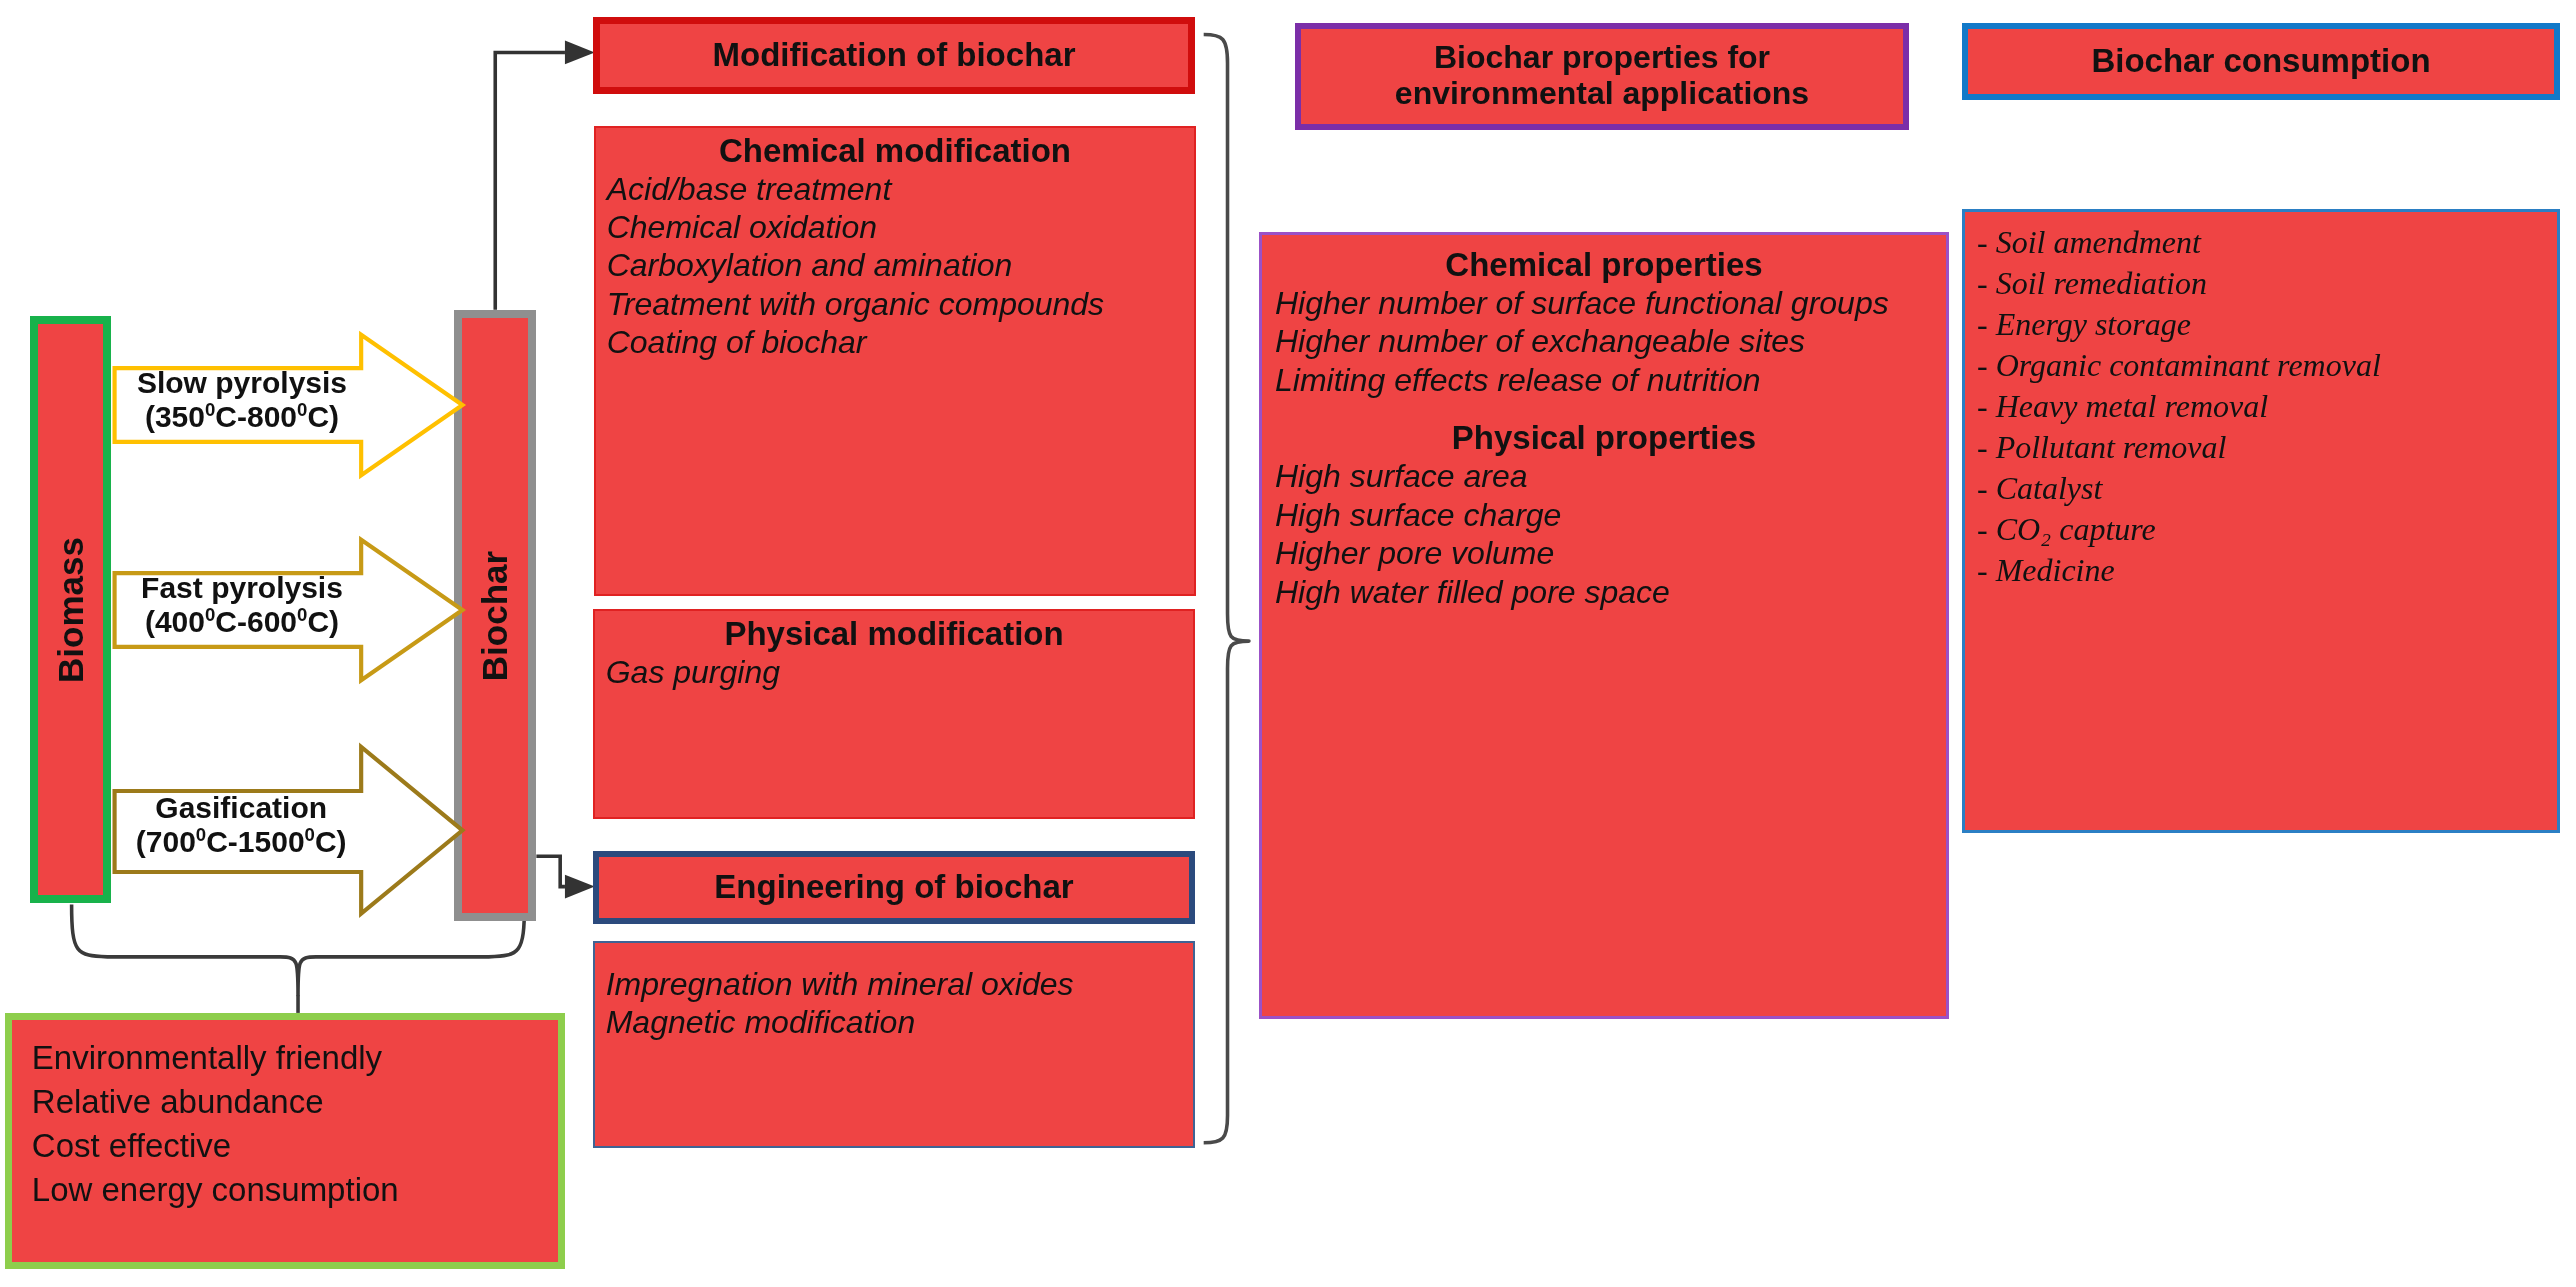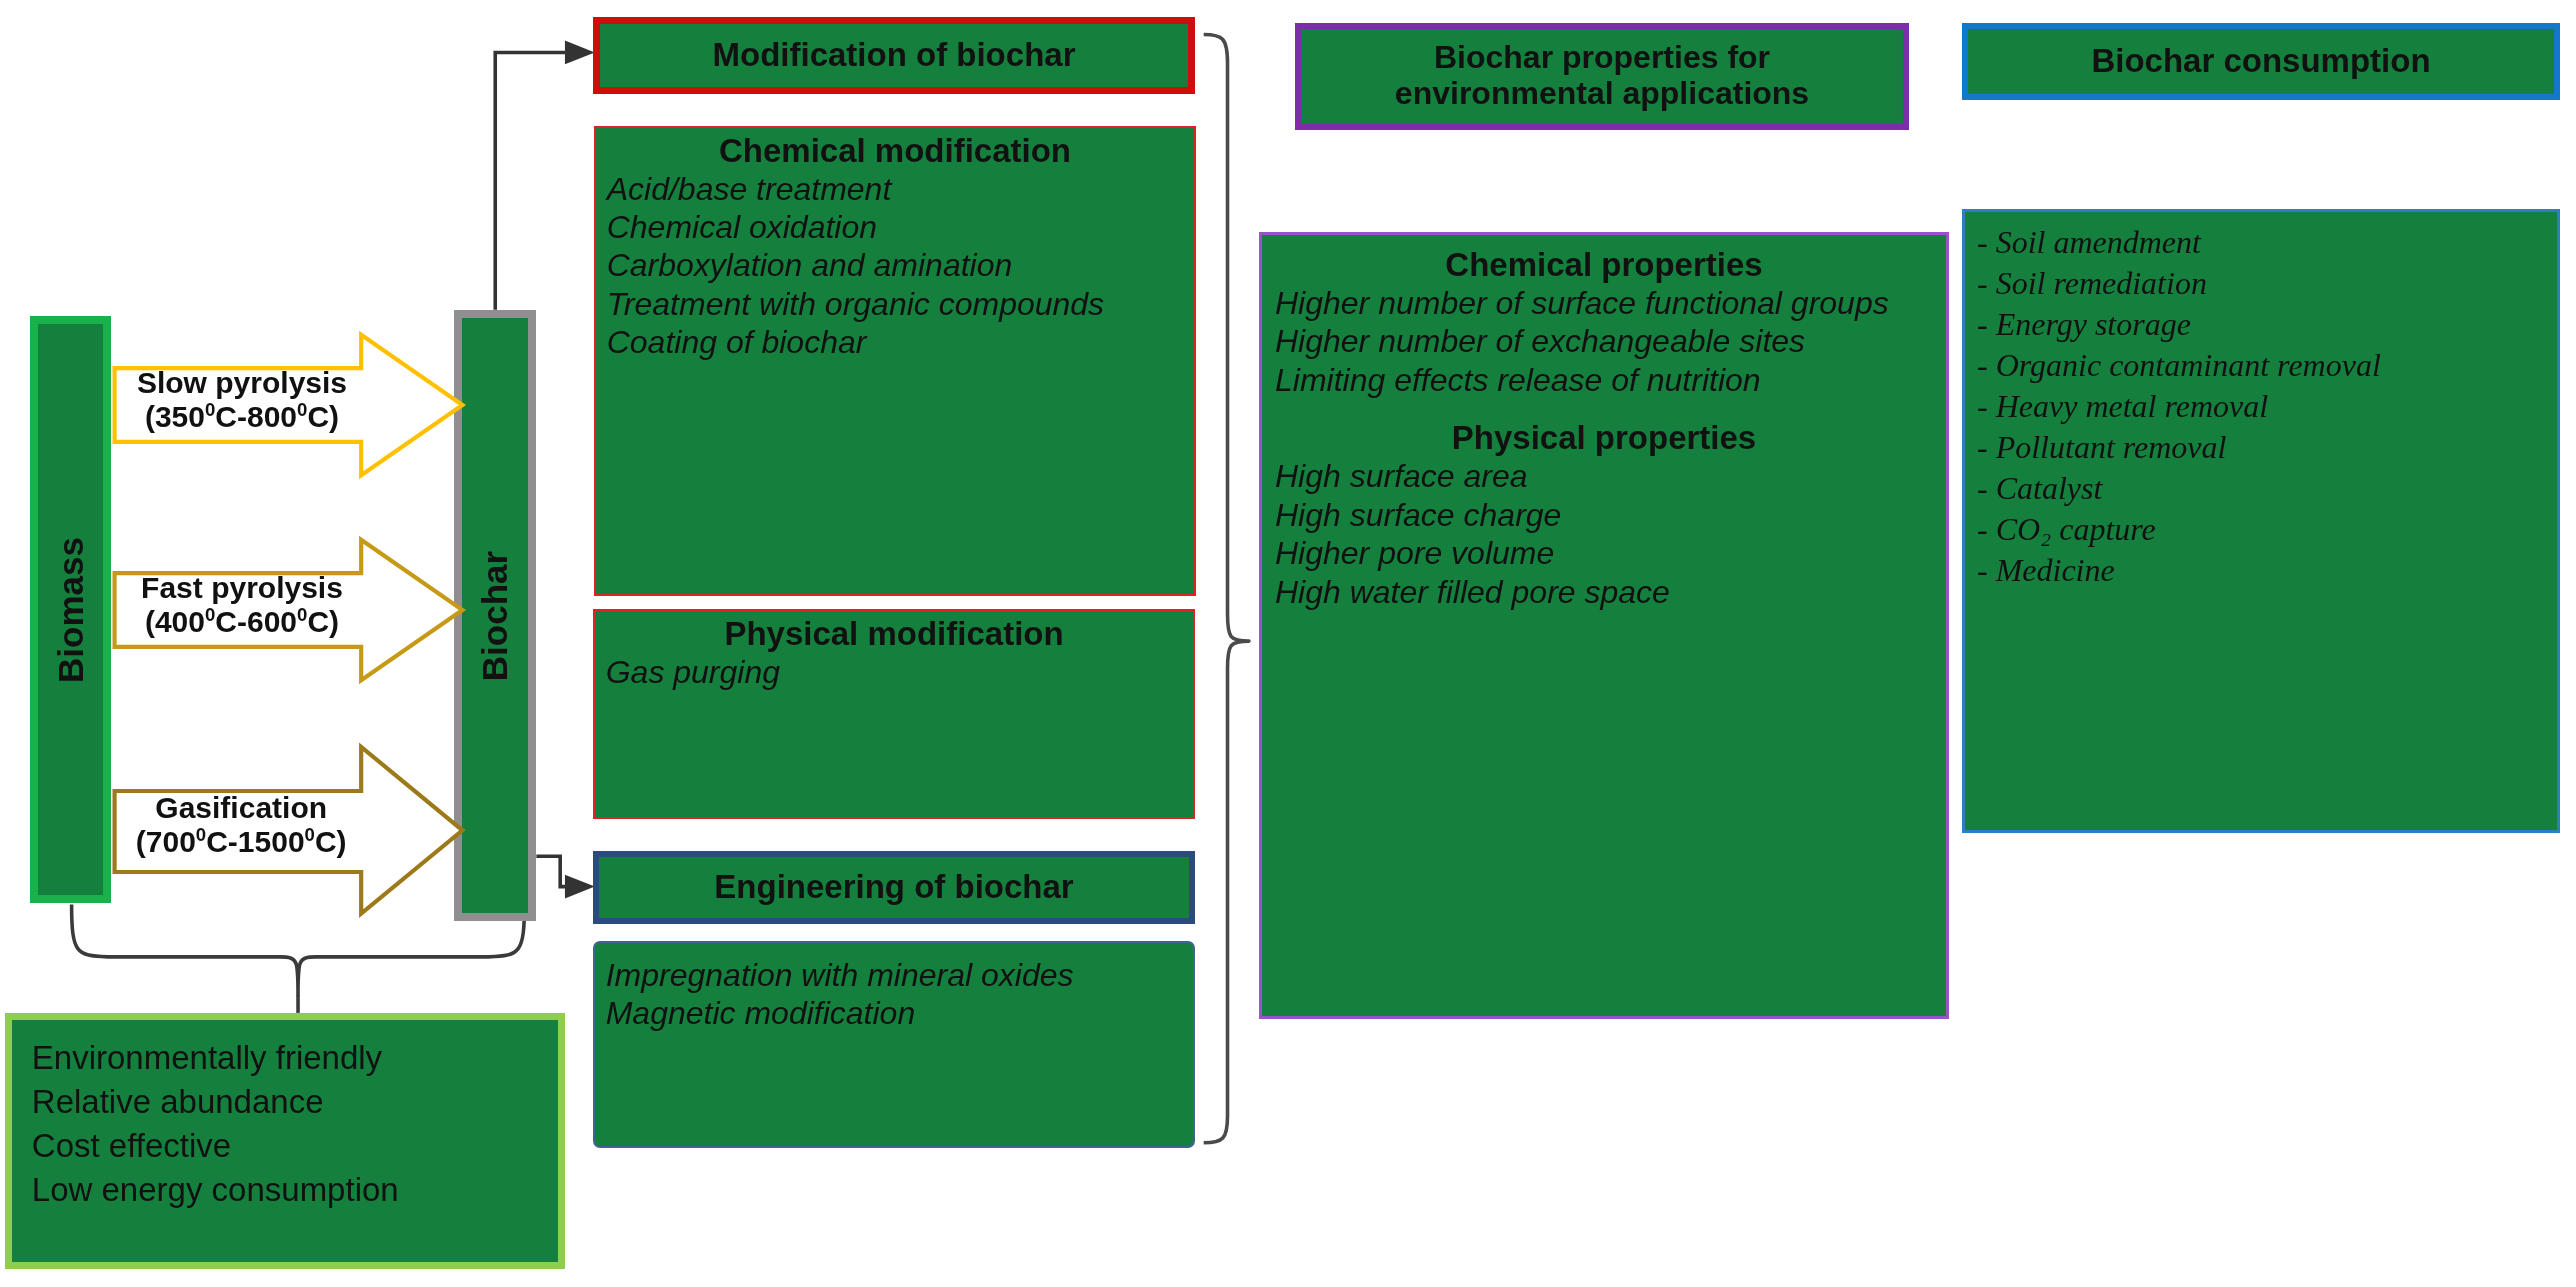--- a/index.html
+++ b/index.html
@@ -4,21 +4,21 @@
 <style>
   html,body{margin:0;padding:0;background:#ffffff;}
   body{
     width:2576px;height:1287px;position:relative;overflow:hidden;
     font-family:"Liberation Sans", sans-serif;
     -webkit-font-smoothing:antialiased;
   }
   .stage{position:absolute;left:0;top:0;width:2576px;height:1287px;}
 
   
-  .box{position:absolute;box-sizing:border-box;background:#15803d;}
+  .box{position:absolute;box-sizing:border-box;background:#ef4444;}
   .hdr{
     display:flex;align-items:center;justify-content:center;
     font-weight:bold;color:#111111;text-align:center;line-height:1.12;
   }
   .body-box{padding:3.6px 10.7px 4.8px 10.7px;}
   .title-line{
     font-weight:bold;text-align:center;color:#111111;line-height:1.15;
   }
   .item{
     font-style:italic;color:#111111;line-height:1.16;white-space:nowrap;
@@ -204,21 +204,21 @@
 
   <div class="box body-box" id="phys-mod">
     <div class="title-line">Physical modification</div>
     <div class="item">Gas purging</div>
   </div>
 
   <div class="box hdr" id="eng-header">
     <span>Engineering of biochar</span>
   </div>
 
-  <div class="box body-box" id="eng-body" style="padding-top:13px;border-radius:7px;">
+  <div class="box body-box" id="eng-body" style="padding-top:22px;">
     <div class="item wrap">Impregnation with mineral oxides</div>
     <div class="item">Magnetic modification</div>
   </div>
 
   <div class="box hdr" id="prop-header">
     <span>
       <span>Biochar properties for</span><br>
       <span>environmental applications</span>
     </span>
   </div>

